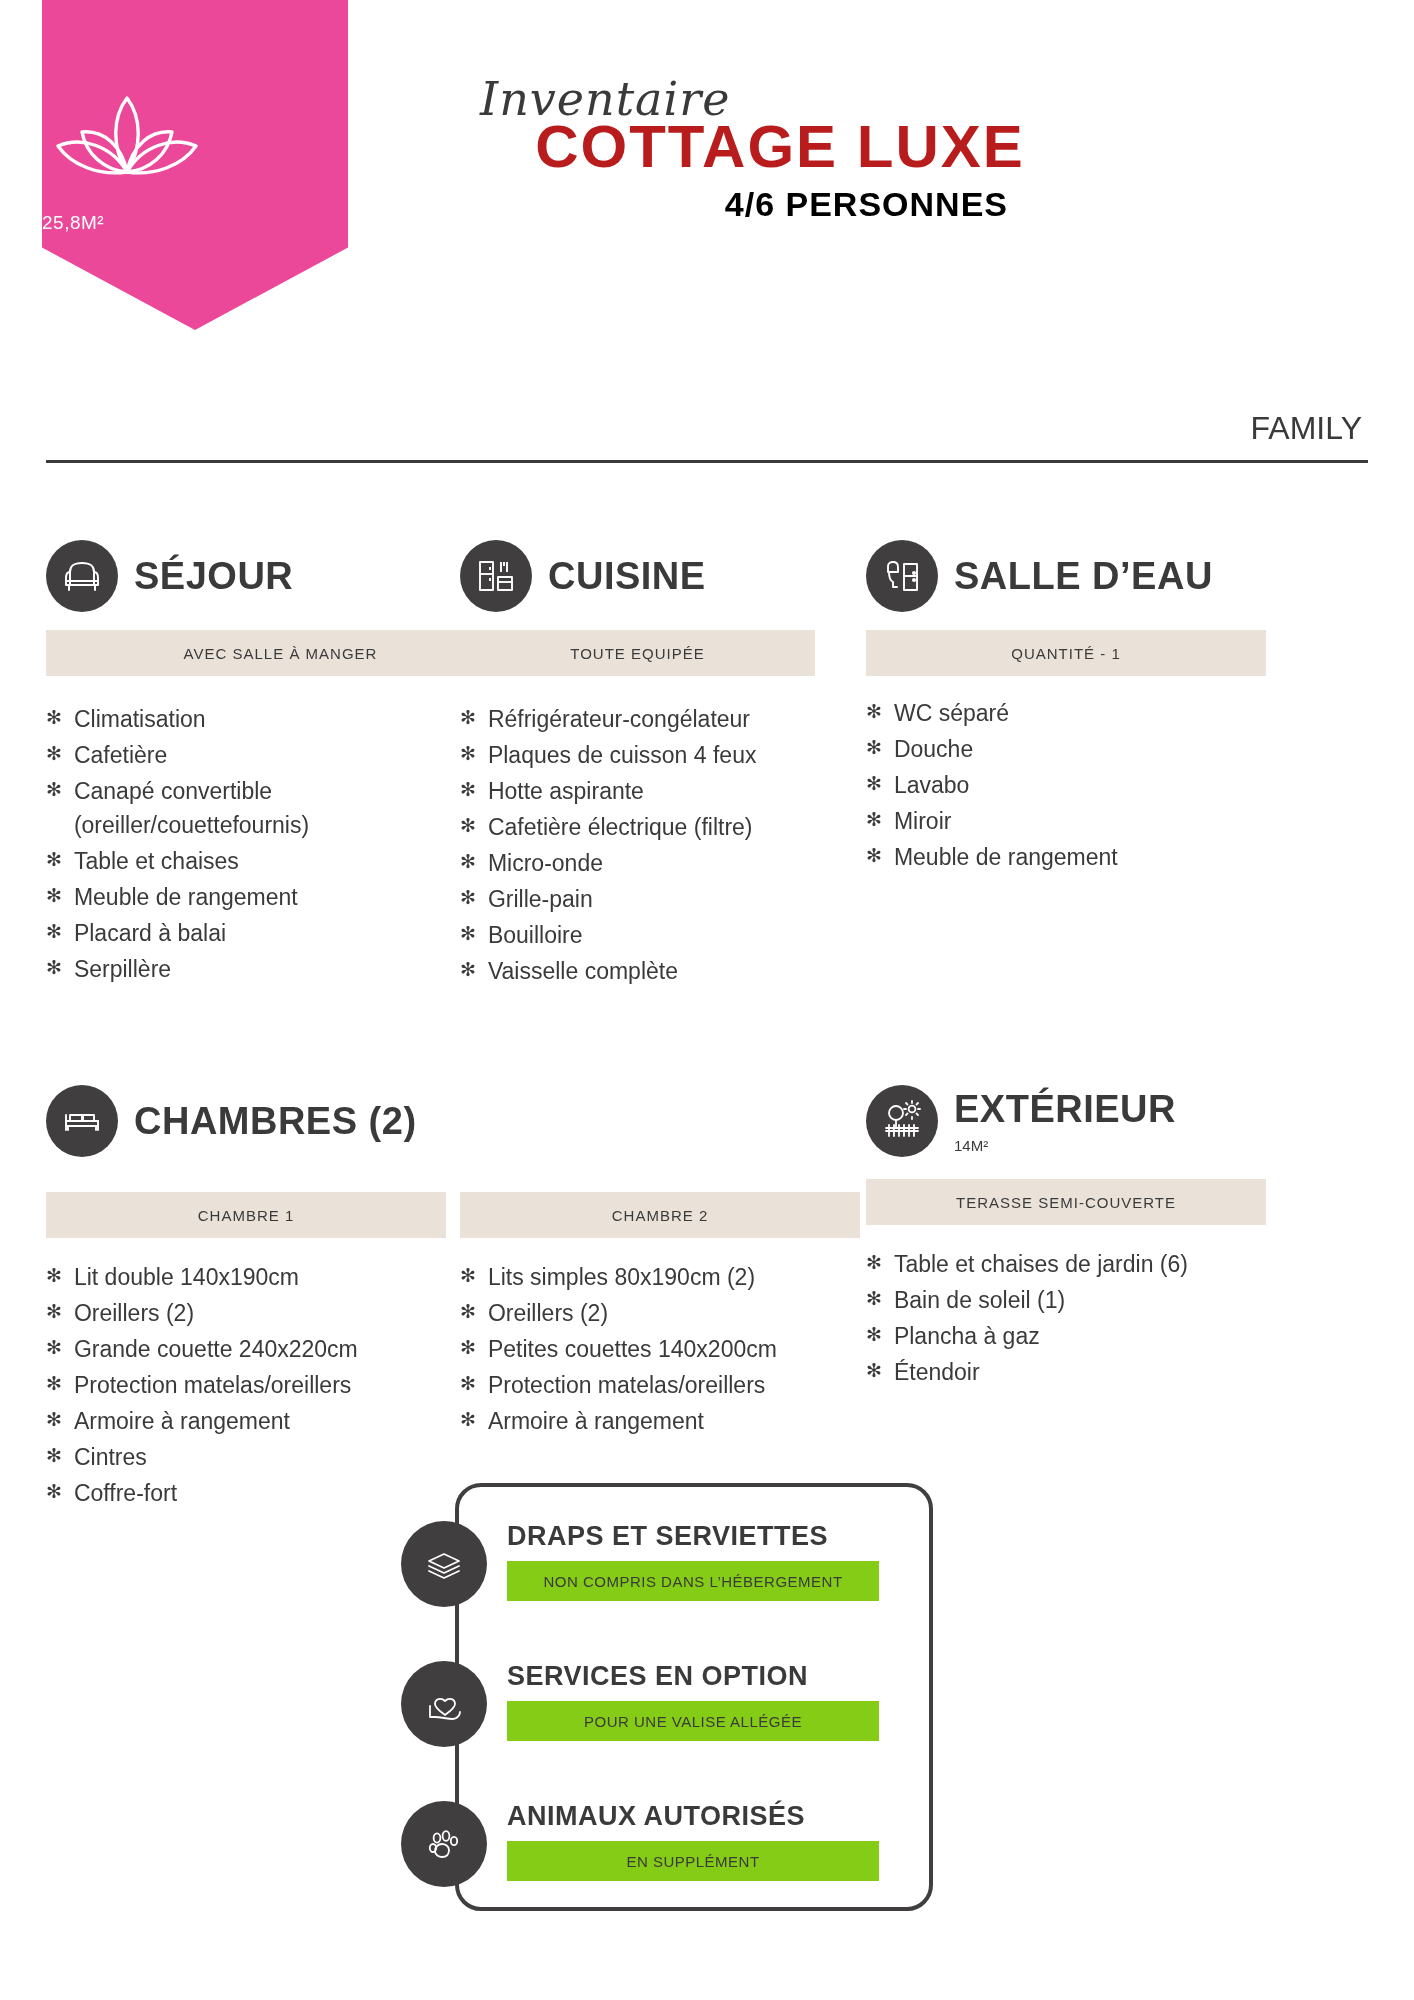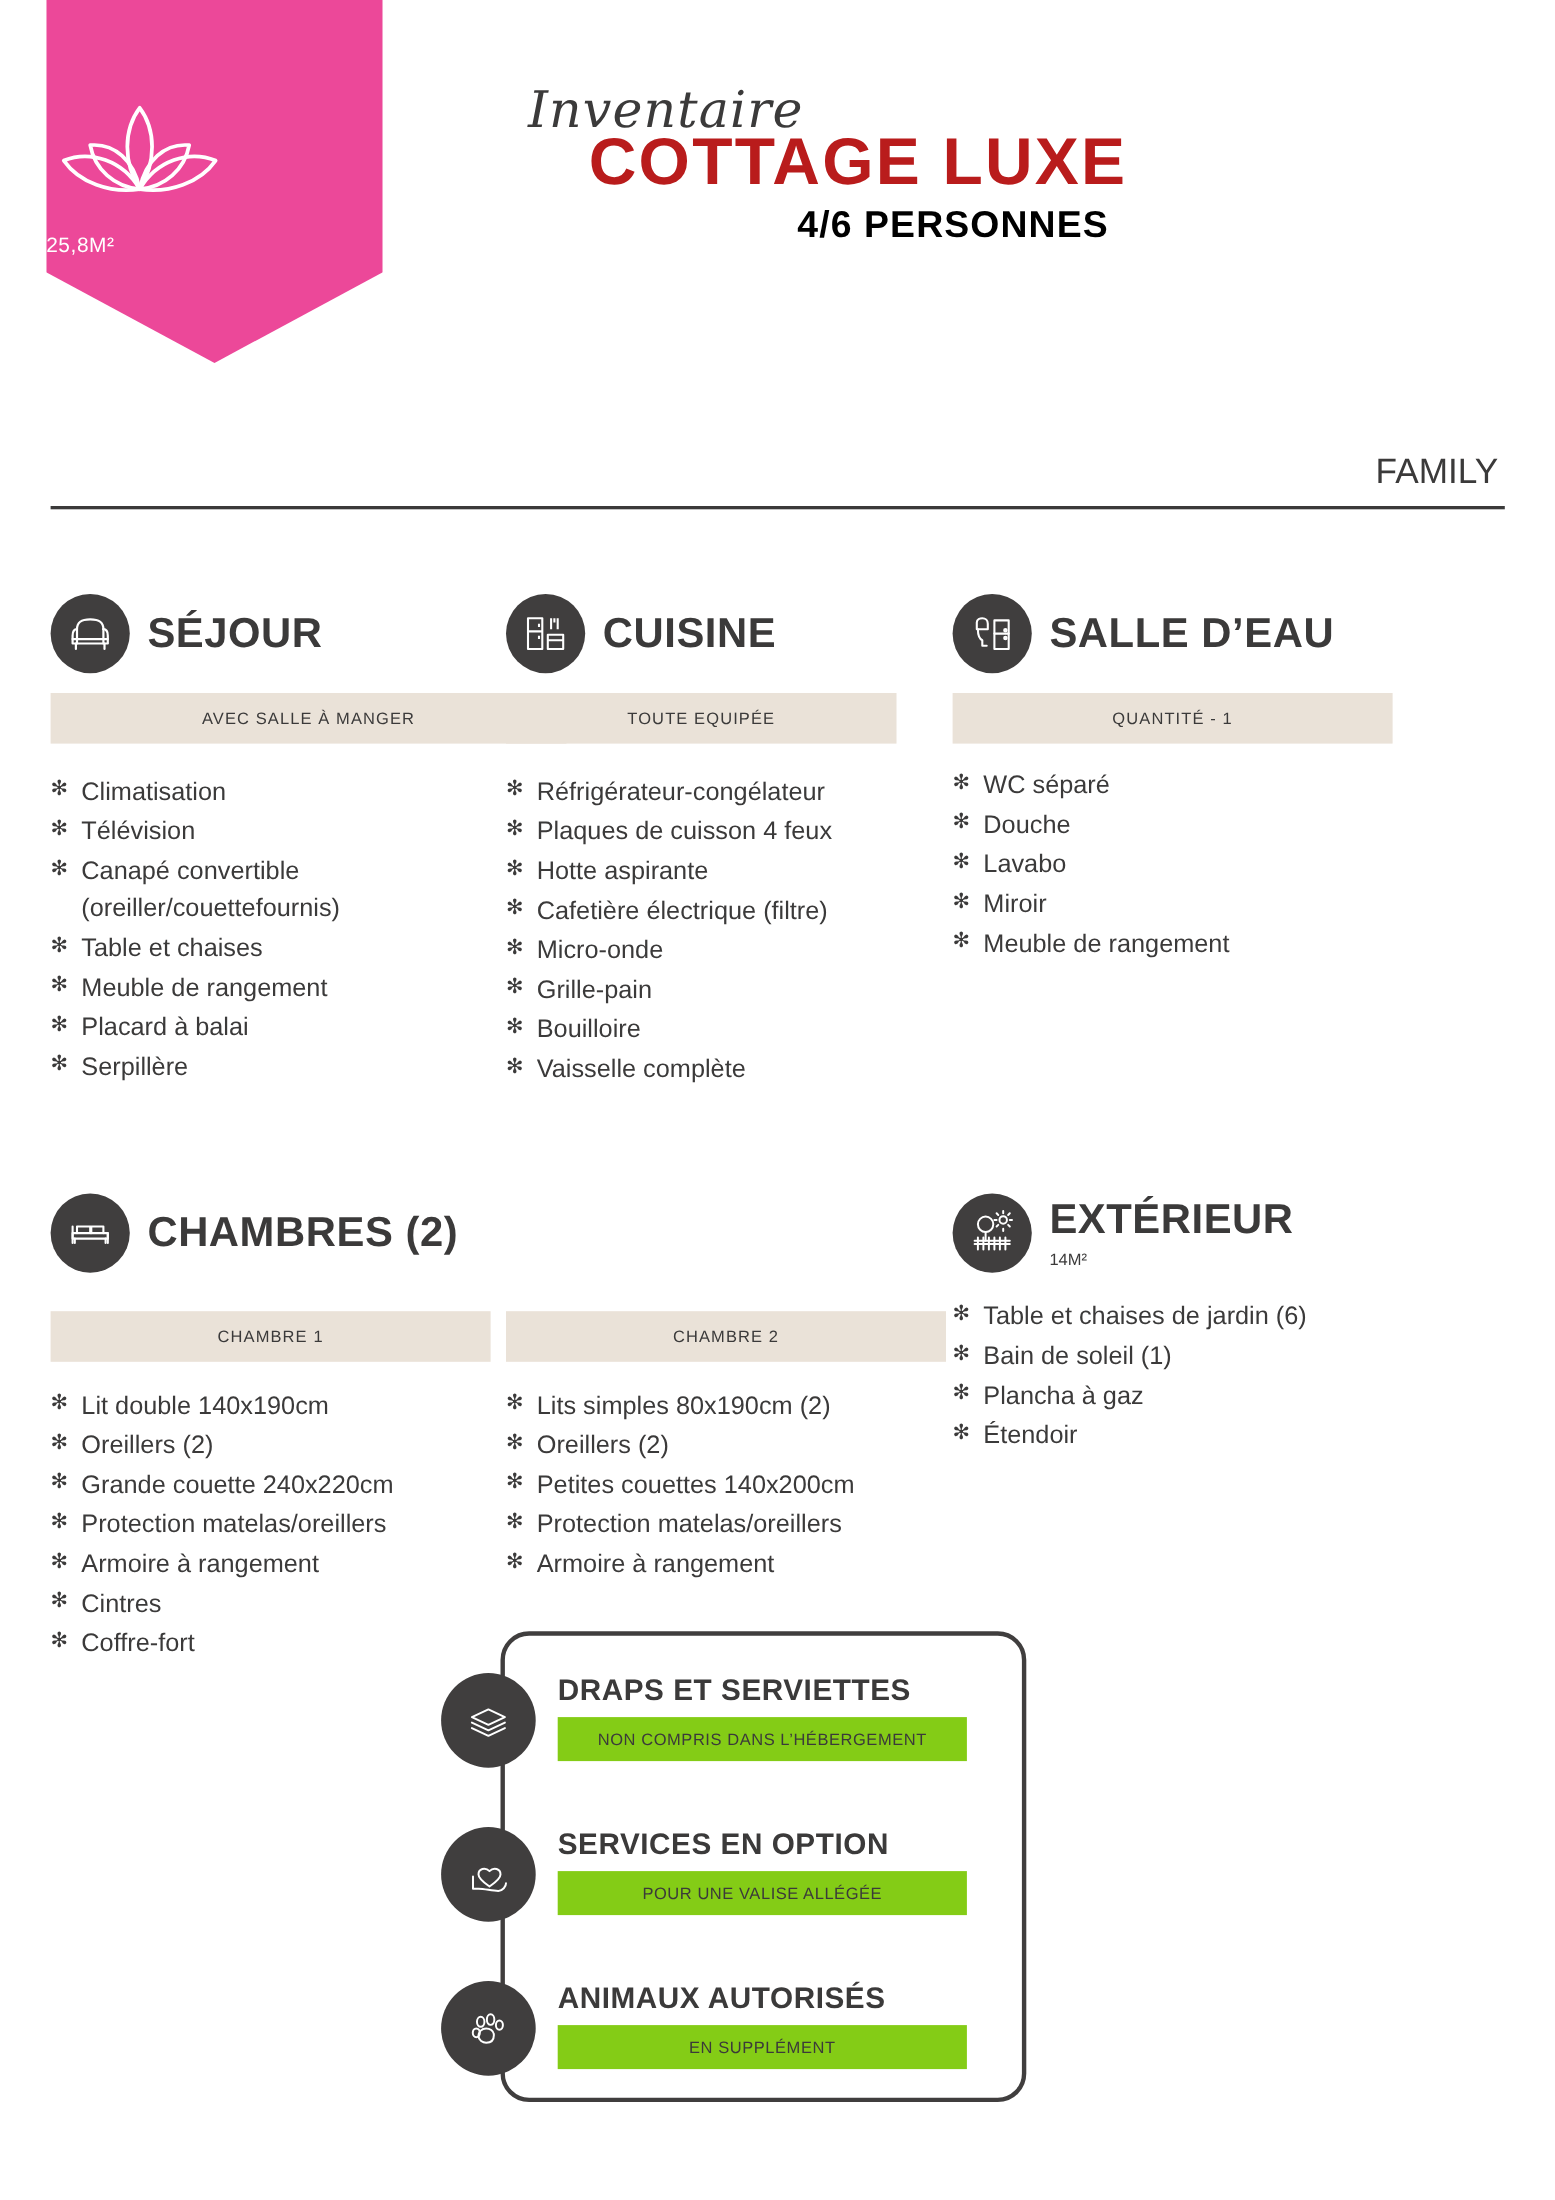--- a/index.html
+++ b/index.html
@@ -262,21 +262,21 @@
       <div class="col-title">SÉJOUR</div>
     </div>
     <div class="band" style="margin-top:18px;width:469px;">AVEC SALLE À MANGER</div>
     <ul class="items" style="margin-top:26px;">
       <li>
           <span class="star">✻</span>
           <span class="txt">Climatisation</span>
         </li>
       <li>
           <span class="star">✻</span>
-          <span class="txt">Télévision</span>
+          <span class="txt">Cafetière</span>
         </li>
       <li>
           <span class="star">✻</span>
           <span class="txt">Canapé convertible
 (oreiller/couettefournis)</span>
         </li>
       <li>
           <span class="star">✻</span>
           <span class="txt">Table et chaises</span>
         </li>
@@ -479,20 +479,21 @@
             <path d="M10 27 L10 38 M15 27 L15 38 M20 27 L20 38 M25 27 L25 38 M30 27 L30 38 M35 27 L35 38"></path>
             <path d="M7 33 L39 33"></path>
           </g>
         </svg>
       </div>
       <div>
         <div class="col-title">EXTÉRIEUR</div>
         <div class="col-sub-area">14M²</div>
       </div>
     </div>
+    <div class="band" style="margin-top:22px;width:400px;">TERASSE SEMI-COUVERTE</div>
     <ul class="items" style="margin-top:22px;">
       <li>
           <span class="star">✻</span>
           <span class="txt">Table et chaises de jardin (6)</span>
         </li>
       <li>
           <span class="star">✻</span>
           <span class="txt">Bain de soleil (1)</span>
         </li>
       <li>

